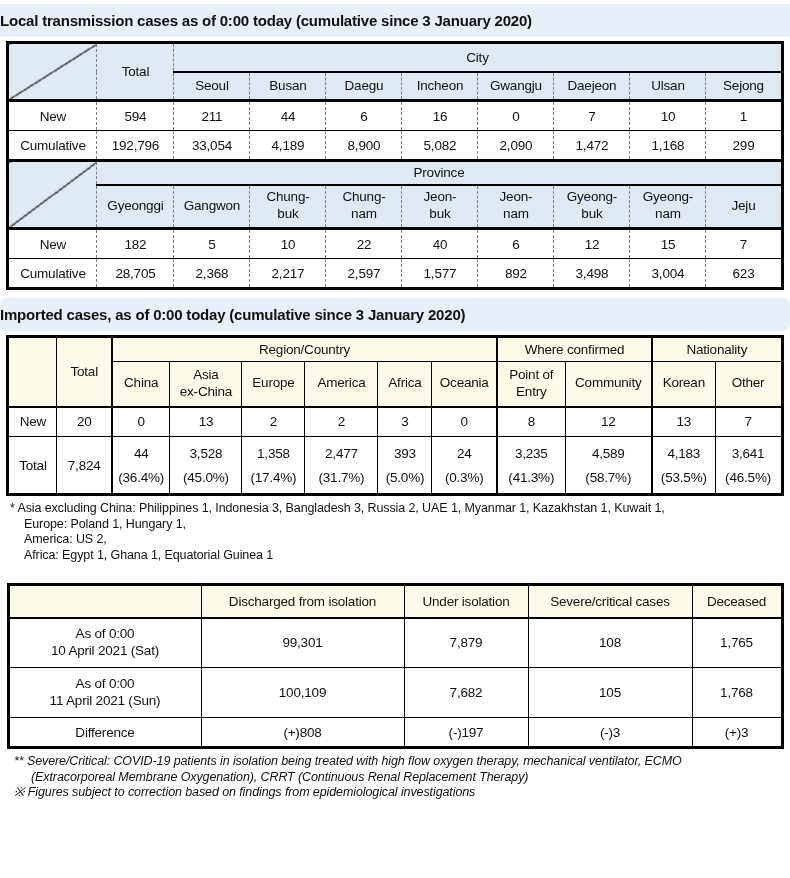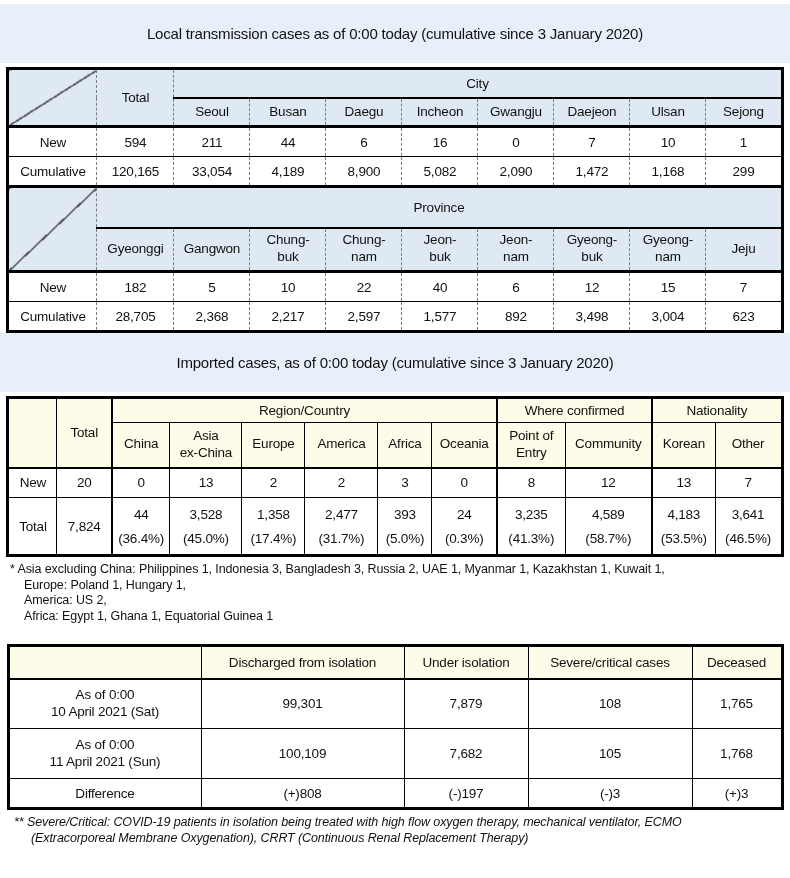--- a/index.html
+++ b/index.html
@@ -5,22 +5,22 @@
   html,body{margin:0;padding:0;}
   body{
     width:790px;height:878px;background:#ffffff;position:relative;overflow:hidden;
     font-family:"Liberation Sans", sans-serif;color:#111;
     -webkit-font-smoothing:antialiased;
   }
   .page{width:790px;height:878px;position:relative;padding-top:4px;box-sizing:border-box;}
 
   
   .band{
-    background:#e7eff8;text-align:center;font-weight:normal;font-size:15px;
-    padding:21px 0;width:100%;letter-spacing:-0.2px;
+    background:#e7eff8;font-weight:bold;font-size:15px;
+    padding:8px 0;width:100%;letter-spacing:-0.2px;
   }
 
   
   table.t{border-collapse:collapse;width:774px;margin:0 auto;table-layout:fixed;text-align:center;}
   table.t th,table.t td{vertical-align:middle;padding:1px 2px;font-weight:normal;font-size:13.5px;letter-spacing:-0.2px;}
   .bold{font-weight:bold;}
   .ml{white-space:pre-line;line-height:1.25;}
 
   
   table.t1{border:3px solid #000;}
@@ -40,28 +40,28 @@
   }
 
   
   table.t2,table.t3{border:3px solid #000;}
   table.t2 th,table.t2 td,table.t3 th,table.t3 td{border:1px solid #000;}
   .ylw{background:#fdfce9;}
   .bl2{border-left:2.5px solid #000 !important;}
   .tnum{margin-bottom:9px;}
   .tpct{}
 
-  tr.rh-a{height:29px;} tr.rh-b{height:30px;} tr.rh-c{height:41px;} tr.rh-d{height:44px;}
+  tr.rh-a{height:29px;} tr.rh-b{height:30px;} tr.rh-c{height:24px;} tr.rh-d{height:44px;}
   tr.rh-e{height:25px;} tr.rh-f{height:45px;} tr.rh-g{height:58px;}
   tr.rh-h{height:33px;} tr.rh-i{height:50px;margin-top:32px;} tr.rh-j{height:30px;padding-left:32px;}
 
   
   .gap-t1{margin-bottom:42px;}
   .band{margin-bottom:4px;}
-  .mt-band2{margin-top:0;}
+  .mt-band2{margin-top:8px;border-radius:7px;}
   .fn{font-size:12.5px;line-height:15.5px;margin:5px 0 0 10px;letter-spacing:-0.1px;}
   .fn .ind{padding-left:14px;}
   .fn3{font-style:italic;margin-left:14px;}
   .fn3 .ind2{padding-left:17px;}
   .gap-fn2{margin-bottom:20px;}
   .gap-t2{margin-bottom:0;}
 </style>
 </head>
 <body>
 
@@ -105,21 +105,21 @@
       <td>44</td>
       <td>6</td>
       <td>16</td>
       <td>0</td>
       <td>7</td>
       <td>10</td>
       <td>1</td>
     </tr>
     <tr class="rh-b">
       <th class="bold">Cumulative</th>
-      <td>120,165</td>
+      <td>192,796</td>
       <td>33,054</td>
       <td>4,189</td>
       <td>8,900</td>
       <td>5,082</td>
       <td>2,090</td>
       <td>1,472</td>
       <td>1,168</td>
       <td>299</td>
     </tr>
     <tr class="rh-c">
@@ -316,15 +316,16 @@
       <td>(-)197</td>
       <td>(-)3</td>
       <td>(+)3</td>
     </tr>
   </tbody>
     </table>
 
   <div class="fn fn3">
     <div>** Severe/Critical: COVID-19 patients in isolation being treated with high flow oxygen therapy, mechanical ventilator, ECMO</div>
     <div class="ind2">(Extracorporeal Membrane Oxygenation), CRRT (Continuous Renal Replacement Therapy)</div>
+    <div>※ Figures subject to correction based on findings from epidemiological investigations</div>
   </div>
 
 </div>
 
 </body></html>

